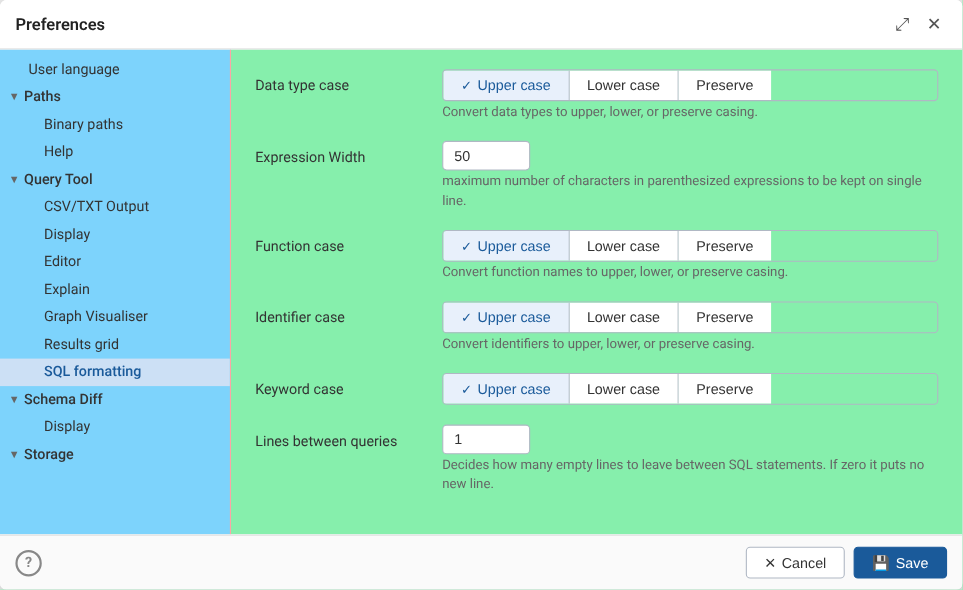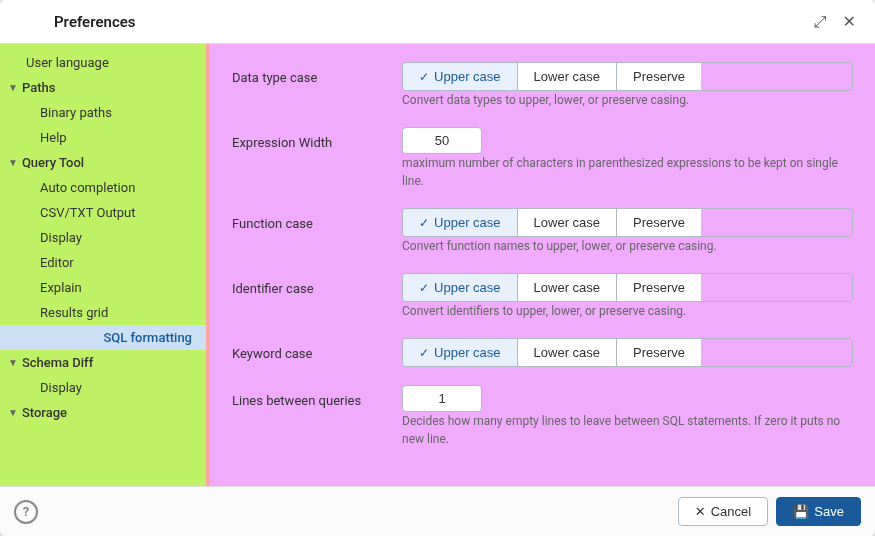--- a/index.html
+++ b/index.html
@@ -27,21 +27,20 @@
       align-items: center;
       justify-content: space-between;
       padding: 10px 14px;
       border-bottom: 1px solid #ddd;
       background: #fff;
     }
     .dialog-title {
       font-size: 15px;
       font-weight: 600;
       color: #222;
-      margin-left: 40px;
     }
     .dialog-header-actions {
       display: flex;
       gap: 6px;
     }
     .header-btn {
       background: none;
       border: none;
       cursor: pointer;
       color: #555;
@@ -51,57 +50,56 @@
     }
     .dialog-body {
       display: flex;
       flex: 1;
       overflow: hidden;
     }
     
     .sidebar {
       width: 210px;
       min-width: 210px;
-      border-right: 4px solid #fca5a5;
+      border-right: 1px solid #fca5a5;
       overflow-y: auto;
-      background: #bef264;
+      background: #7dd3fc;
       padding: 6px 0;
     }
     .sidebar-item {
       padding: 5px 14px;
       cursor: pointer;
       color: #333;
       font-size: 13px;
       white-space: nowrap;
     }
     .sidebar-item.active {
       background: #cce0f5;
       color: #1a5a9a;
       font-weight: 500;
-      text-align: right;
     }
     .sidebar-group {
       padding: 5px 8px;
       cursor: pointer;
       color: #333;
       font-size: 13px;
       font-weight: 500;
       display: flex;
       align-items: center;
       gap: 4px;
     }
     .sidebar-indent { padding-left: 26px; }
     .sidebar-indent2 { padding-left: 40px; }
     .chevron { font-size: 10px; color: #666; }
     
     .main-content {
       flex: 1;
       overflow-y: auto;
       padding: 18px 22px;
-      background: #f0abfc;
+      background: #86efac;
     }
     .form-row {
       display: flex;
       align-items: flex-start;
       margin-bottom: 18px;
     }
     .form-label {
       width: 170px;
       min-width: 170px;
       font-size: 13px;
@@ -144,21 +142,20 @@
       line-height: 1.5;
     }
     .text-input {
       border: 1px solid #b0b8c4;
       border-radius: 4px;
       padding: 5px 10px;
       font-size: 13px;
       color: #333;
       width: 100%;
       outline: none;
-      text-align: center;
     }
     .input-small {
       width: 80px;
     }
     
     .dialog-footer {
       border-top: 1px solid #ddd;
       padding: 10px 14px;
       display: flex;
       align-items: center;
@@ -225,25 +222,25 @@
       <div class="sidebar-group">
         <span class="chevron">▼</span>
         <span>Paths</span>
       </div>
       <div class="sidebar-item sidebar-indent2">Binary paths</div>
       <div class="sidebar-item sidebar-indent2">Help</div>
       <div class="sidebar-group">
         <span class="chevron">▼</span>
         <span>Query Tool</span>
       </div>
-      <div class="sidebar-item sidebar-indent2">Auto completion</div>
       <div class="sidebar-item sidebar-indent2">CSV/TXT Output</div>
       <div class="sidebar-item sidebar-indent2">Display</div>
       <div class="sidebar-item sidebar-indent2">Editor</div>
       <div class="sidebar-item sidebar-indent2">Explain</div>
+      <div class="sidebar-item sidebar-indent2">Graph Visualiser</div>
       <div class="sidebar-item sidebar-indent2">Results grid</div>
       <div class="sidebar-item sidebar-indent2 active">SQL formatting</div>
       <div class="sidebar-group">
         <span class="chevron">▼</span>
         <span>Schema Diff</span>
       </div>
       <div class="sidebar-item sidebar-indent2">Display</div>
       <div class="sidebar-group">
         <span class="chevron">▼</span>
         <span>Storage</span>

